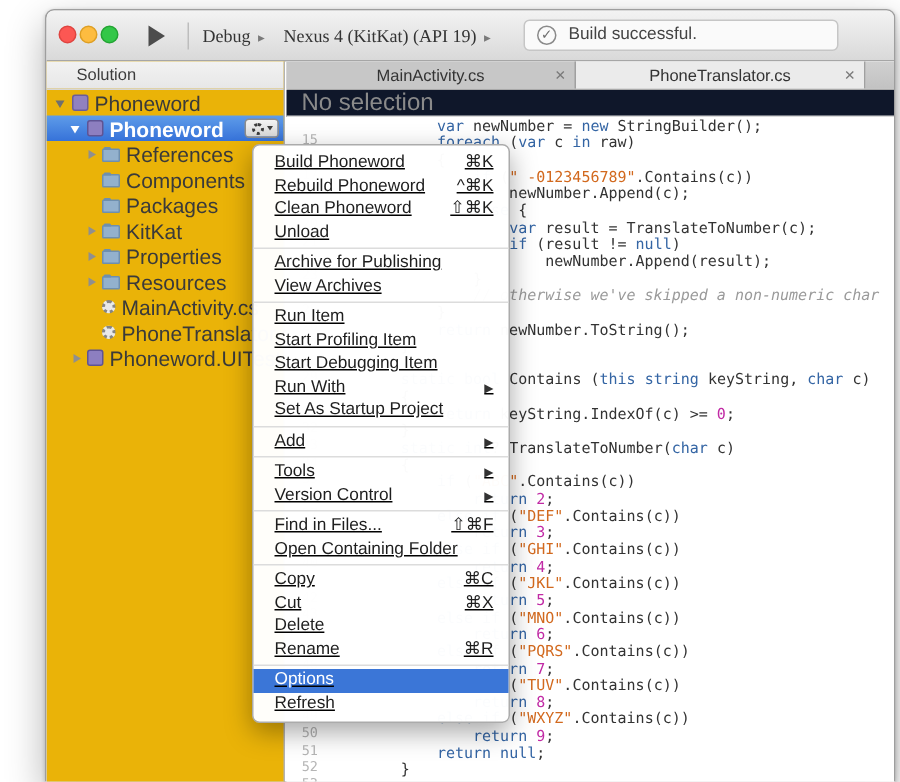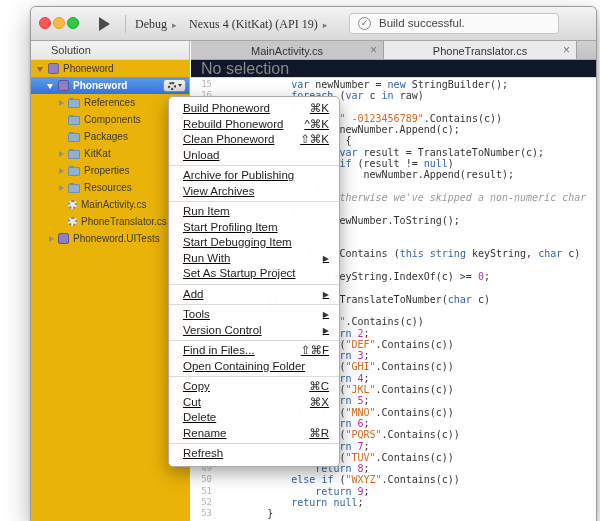--- a/index.html
+++ b/index.html
@@ -27,21 +27,21 @@
     border-radius:50%;box-sizing:border-box;color:#6e6e6e;font-size:9px;line-height:11px;text-align:center;}
   .status-text{position:absolute;left:29px;top:0;height:19px;line-height:19px;font-size:11.5px;color:#444;}
   
   .sidebar{position:absolute;left:0;top:34px;width:159px;height:481px;background:#eab308;
     border-right:1px solid #b3b3b3;box-sizing:border-box;}
   .sidebar-header{height:19px;line-height:19px;background:linear-gradient(180deg,#f2f2f2,#e7e7e7);
     border-bottom:1px solid #d6d6d6;font-size:11px;color:#3c3c3c;padding-left:20px;box-sizing:border-box;}
   .tree{position:absolute;left:0;top:19px;right:0;}
   .row{position:relative;height:17px;display:flex;align-items:center;}
   .row.sel{background:linear-gradient(180deg,#5e9ce9,var(--sel));}
-  .row .lbl{margin-left:4px;font-size:10px;color:#3a3a3a;white-space:nowrap;}
+  .row .lbl{margin-left:4px;font-size:14px;color:#3a3a3a;white-space:nowrap;}
   .row.sel .lbl{color:#fff;font-weight:bold;}
   .disc{width:8px;height:8px;flex:none;position:relative;}
   .disc-closed::before{content:"";position:absolute;left:2px;top:1px;border-left:5px solid #8f8f8f;
     border-top:3.5px solid transparent;border-bottom:3.5px solid transparent;}
   .disc-open::before{content:"";position:absolute;left:0;top:2px;border-top:5px solid #6f6f6f;
     border-left:3.5px solid transparent;border-right:3.5px solid transparent;}
   .row.sel .disc-open::before{border-top-color:#fff;}
   .ticon{flex:none;margin-left:3px;position:relative;}
   .icon-solution{width:11px;height:11px;background:#9181bf;border:1px solid #6b5d99;border-radius:2px;box-sizing:border-box;}
   .icon-project{width:11px;height:11px;background:#8d7fc0;border:1px solid #5f5494;border-radius:2px;box-sizing:border-box;}
@@ -61,21 +61,21 @@
   .tab{position:relative;width:193px;height:100%;background:#c7c7c7;border-right:1px solid #a0a0a0;
     box-sizing:border-box;text-align:center;}
   .tab.active{background:#ebebeb;}
   .tab-label{font-size:11px;color:#333;line-height:18px;}
   .tab-close{position:absolute;right:6px;top:0;line-height:18px;font-size:12px;color:#7a7a7a;}
   .breadcrumb{position:absolute;left:0;top:19px;width:100%;height:18px;background:#0f172a;
     border-bottom:1px solid #d9d9d9;font-size:16px;color:#8a8a8a;line-height:18px;padding-left:10px;box-sizing:border-box;}
   .code{position:absolute;left:0;top:37px;right:0;bottom:0;background:#fff;overflow:hidden;padding-top:1px;
     font-family:"DejaVu Sans Mono",monospace;}
   .cl{display:flex;height:11.3px;line-height:11.3px;font-size:10px;}
-  .ln{width:21px;flex:none;text-align:right;padding-right:7px;color:#b5b5b5;font-size:9px;}
+  .ln{width:21px;flex:none;text-align:right;padding-right:7px;color:#b5b5b5;font-size:9px;margin-top:10px;}
   .cc{white-space:pre;}
   .tok-p{color:#333;}
   .tok-k{color:var(--kw);}
   .tok-s{color:var(--str);}
   .tok-d{color:var(--num);}
   .tok-c{color:var(--cmt);font-style:italic;}
   
   .context-menu{position:absolute;left:137px;top:89px;width:172px;background:rgba(255,255,255,.98);
     border:1px solid #ababab;border-radius:5px;box-shadow:0 6px 18px rgba(0,0,0,.35);
     padding:4px 0;box-sizing:border-box;z-index:50;text-decoration:underline;}
@@ -410,18 +410,21 @@
         <span class="mi-shortcut">⌘X</span>
       </div>
       <div class="menu-item">
         <span class="mi-label">Delete</span>
       </div>
       <div class="menu-item">
         <span class="mi-label">Rename</span>
         <span class="mi-shortcut">⌘R</span>
       </div>
       <div class="menu-sep"></div>
+      <div class="menu-item highlight">
+        <span class="mi-label">Options</span>
+      </div>
       <div class="menu-item">
         <span class="mi-label">Refresh</span>
       </div>
     </div>
 
 </div>
 
 </body></html>

